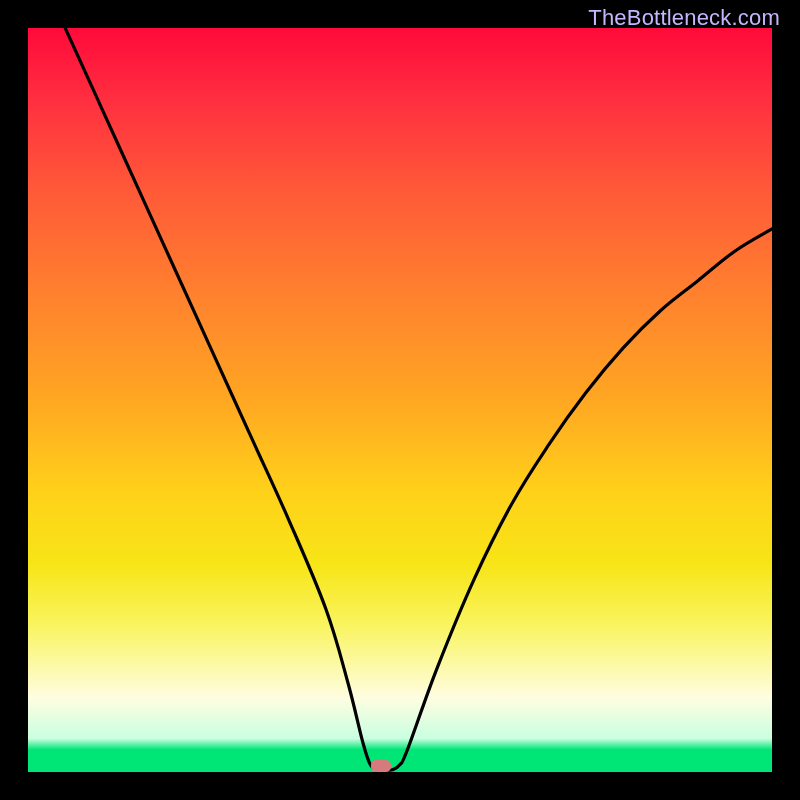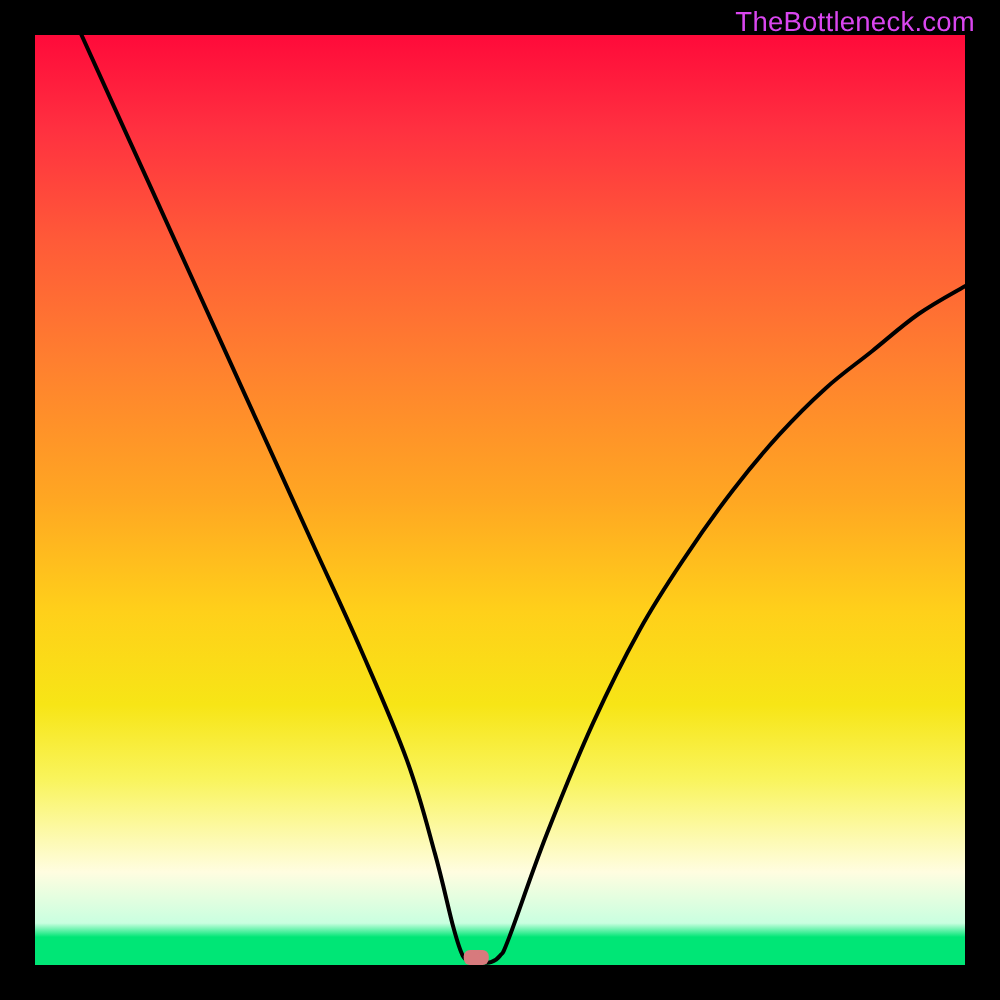--- a/index.html
+++ b/index.html
@@ -51,21 +51,21 @@
     width: 20px;
     height: 12px;
     border-radius: 5px;
     background: #d77a7d;
     transform: translate(-50%, -50%);
   }
   .watermark {
     position: absolute;
     top: 5px;
     right: 20px;
-    color: #d946ef;
+    color: #c4b5fd;
     font-size: 22px;
     letter-spacing: 0.2px;
     user-select: none;
   }
 </style>
 </head>
 <body>
 
 <div class="frame">
 

